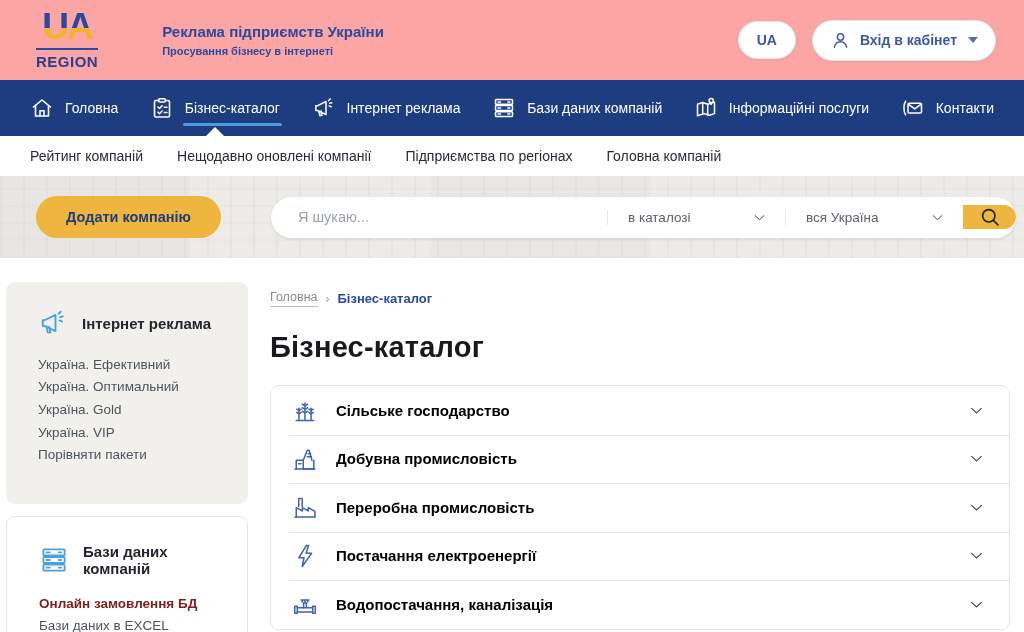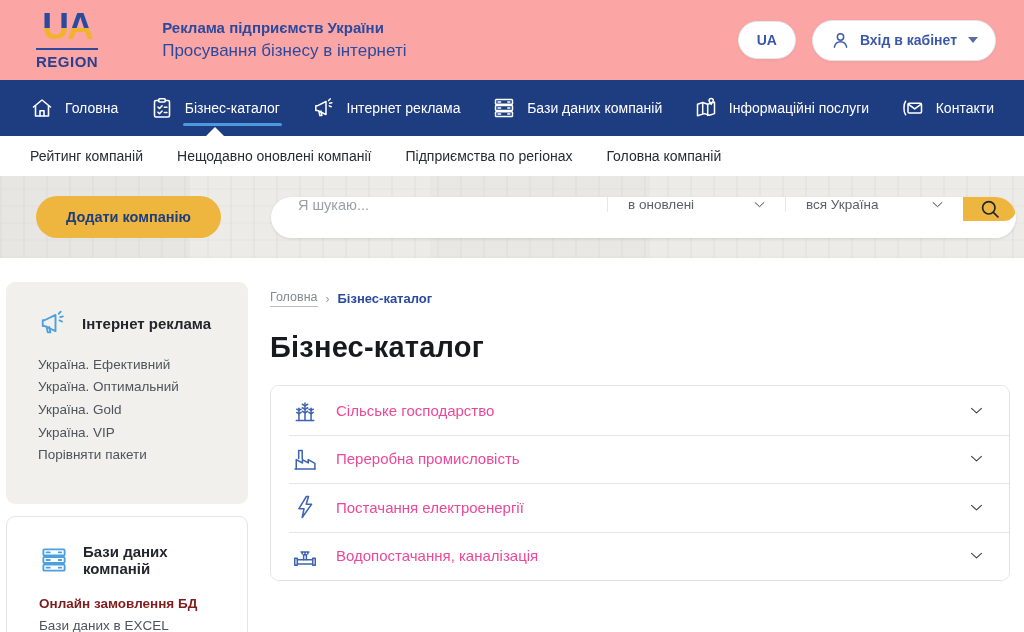--- a/index.html
+++ b/index.html
@@ -9,21 +9,21 @@
   
   .topbar { height:80px; display:flex; align-items:center; padding:0 28px 0 36px; background:#fca5a5; }
   .logo { text-align:center; cursor:pointer; }
   .logo-ua { font-size:37px; font-weight:800; letter-spacing:-2px; line-height:.92;
              background:linear-gradient(180deg,#2b4a9e 54%,#f2b32c 54%);
              -webkit-background-clip:text; background-clip:text; color:transparent; }
   .logo-rule { height:2px; background:#2b4a9e; margin:4px 0 3px; }
   .logo-region { font-size:15px; font-weight:800; color:#28408f; letter-spacing:.5px; }
   .tagline { margin-left:64px; color:#2b4a9e; }
   .tagline .l1 { font-size:15px; font-weight:700; }
-  .tagline .l2 { font-size:17px; font-weight:400; margin-top:5px;text-align:right; }
+  .tagline .l2 { font-size:11px; font-weight:700; margin-top:5px; }
   .top-right { margin-left:auto; display:flex; align-items:center; gap:16px; }
   .pill { background:#fff; border:1px solid #e5e6ea; border-radius:22px; color:#3b58a8;
           font-size:14px; font-weight:600; display:flex; align-items:center; gap:9px;
           padding:10px 18px; cursor:pointer; box-shadow:0 1px 3px rgba(30,40,90,.06);
           font-family:"Liberation Sans", sans-serif; }
   .pill.login { padding:9px 17px;align-items:center; }
   .caret { width:0; height:0; border-left:5px solid transparent; border-right:5px solid transparent;
            border-top:6px solid #5a6f9f; margin-left:2px; }
 
   
@@ -49,21 +49,21 @@
      background-image:
        linear-gradient(rgba(240,239,236,.55),rgba(240,239,236,.55)),
        repeating-linear-gradient(90deg, rgba(168,166,160,.22) 0 2px, transparent 2px 23px),
        repeating-linear-gradient(0deg, rgba(168,166,160,.12) 0 2px, transparent 2px 17px),
        linear-gradient(90deg, rgba(197,195,189,.35) 0 190px, rgba(228,227,223,.25) 190px 430px,
                        rgba(205,203,197,.35) 430px 650px, rgba(230,229,225,.25) 650px 1024px); }
   .add-btn { background:#eeb63e; color:#1f3e7d; font-weight:700; font-size:14.5px;
              border:none; border-radius:22px; padding:13px 30px; cursor:pointer;
              font-family:"Liberation Sans", sans-serif; }
   .searchbar { flex:1; margin-left:50px; height:41px; background:#fff; border-radius:22px;
-               display:flex; align-items:flex-start; overflow:hidden;
+               display:flex; align-items:center; overflow:hidden;
                box-shadow:0 1px 3px rgba(0,0,0,.10); }
   .searchbar input { flex:1; border:none; outline:none; padding:0 27px; font-size:14.5px;
                color:#333; font-family:"Liberation Sans", sans-serif; background:transparent; }
   .searchbar input::placeholder { color:#9aa0a6; }
   .sel { width:178px; border-left:1px solid #e8e8e8; display:flex; align-items:center;
          justify-content:space-between; padding:0 18px 0 20px; font-size:13.5px; color:#5c6168;
          cursor:pointer; flex:none; }
   .sel svg { width:15px; height:15px; }
   .search-btn { width:53px; flex:none; background:#eeb63e; border:none; cursor:pointer;
                 border-radius:0 22px 22px 0; display:flex; align-items:center; justify-content:center; }
@@ -89,21 +89,21 @@
   .crumb-cur { color:#2b4a9e; font-weight:700; font-size:13px; }
   h1.page-title { font-size:29px; font-weight:800; color:#18191d; margin:24px 0 21px; letter-spacing:.2px; }
 
   .accordion { border:1px solid #e2e1e4; border-radius:9px; overflow:hidden; }
   .acc-row { display:flex; align-items:center; height:48.5px; padding:0 24px 0 20px;
              position:relative; cursor:pointer; background:#fff; }
   .acc-row + .acc-row::before { content:""; position:absolute; top:0; left:18px; right:0;
              height:1px; background:#e6e5e8; }
   .acc-row .cat-ic { width:28px; height:28px; color:#3f63b0; margin-right:17px; flex:none; }
   .acc-row .cat-ic svg { width:100%; height:100%; }
-  .acc-label { font-size:15px; color:#ec4899; font-weight:400; }
+  .acc-label { font-size:15px; color:#000000; font-weight:700; }
   .acc-chev { margin-left:auto; width:17px; height:17px; color:#3a3f47; }
 </style>
 </head>
 <body>
 
 <div class="page">
 
   <header class="topbar">
     <div class="logo">
       <div class="logo-ua">UA</div>
@@ -202,21 +202,21 @@
     <a>Нещодавно оновлені компанії</a>
     <a>Підприємства по регіонах</a>
     <a>Головна компаній</a>
   </div>
 
   <div class="strip">
     <button class="add-btn">Додати компанію</button>
     <div class="searchbar">
       <input type="text" placeholder="Я шукаю..." style="">
       <div class="sel">
-        <span>в оновлені</span>
+        <span>в каталозі</span>
         <span style="display:flex;">
           <svg viewBox="0 0 24 24" fill="none" stroke="#3c4148" stroke-width="1.6" stroke-linecap="round" stroke-linejoin="round">
               <path d="M5 9l7 6.5L19 9"></path>
             </svg>
           </span>
       </div>
       <div class="sel">
         <span>вся Україна</span>
         <span style="display:flex;">
           <svg viewBox="0 0 24 24" fill="none" stroke="#3c4148" stroke-width="1.6" stroke-linecap="round" stroke-linejoin="round">
@@ -300,20 +300,35 @@
               <path d="M17.2 12.4l-1.9-1.1M17.2 12.4l1.9-1.1M17.2 15.2l-1.9-1.1M17.2 15.2l1.9-1.1"></path>
               <path d="M4.5 21h15"></path>
             </svg></span>
           <span class="acc-label">Сільське господарство</span>
           <span class="acc-chev">
             <svg viewBox="0 0 24 24" fill="none" stroke="currentColor" stroke-width="1.5" stroke-linecap="round" stroke-linejoin="round">
                 <path d="M5 9l7 6.5L19 9"></path>
               </svg></span>
         </div>
 
+        <div class="acc-row">
+          <span class="cat-ic">
+            <svg viewBox="0 0 24 24" fill="none" stroke="currentColor" stroke-width="1.3" stroke-linecap="round" stroke-linejoin="round">
+              <path d="M4.5 20.5V13h6v7.5"></path>
+              <path d="M6.5 16h2M10.5 13L14 4.5h1.5L18 13"></path>
+              <path d="M14.8 7.5h2M14 10h3.6"></path>
+              <path d="M10.5 20.5h9V13"></path>
+              <path d="M3.5 20.5h17"></path>
+            </svg></span>
+          <span class="acc-label">Добувна промисловість</span>
+          <span class="acc-chev">
+            <svg viewBox="0 0 24 24" fill="none" stroke="currentColor" stroke-width="1.5" stroke-linecap="round" stroke-linejoin="round">
+                <path d="M5 9l7 6.5L19 9"></path>
+              </svg></span>
+        </div>
 
         <div class="acc-row">
           <span class="cat-ic">
             <svg viewBox="0 0 24 24" fill="none" stroke="currentColor" stroke-width="1.3" stroke-linecap="round" stroke-linejoin="round">
               <path d="M6.6 11.5V4.8h3v6.7"></path>
               <path d="M4.5 20.5v-8l5.3 2.9v-2.9l5 2.9v-2.9l5.7 3.2v4.8"></path>
               <path d="M3.5 20.5h17"></path>
             </svg></span>
           <span class="acc-label">Переробна промисловість</span>
           <span class="acc-chev">

